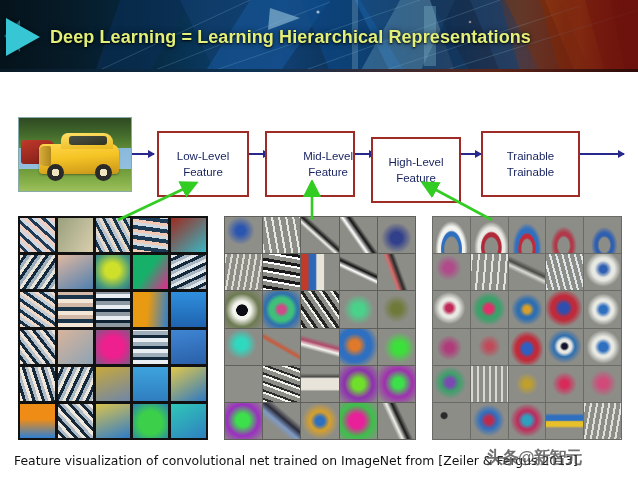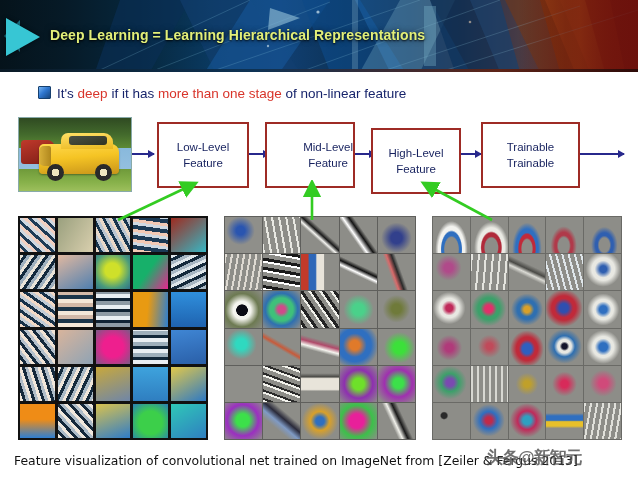--- a/index.html
+++ b/index.html
@@ -37,21 +37,21 @@
     border-top:19px solid transparent;border-bottom:19px solid transparent;
     border-left:34px solid #37c6d4;filter:drop-shadow(0 0 2px rgba(0,0,0,.6));
   }
   .chevron2{
     position:absolute;left:4px;top:20px;width:0;height:0;
     border-top:16px solid transparent;border-bottom:16px solid transparent;
     border-right:16px solid #1d7f93;opacity:.9;
   }
   .slide-title{
     position:absolute;left:50px;top:27px;width:500px;
-    font-size:14px;font-weight:bold;color:#e2ef79;
+    font-size:18px;font-weight:bold;color:#e2ef79;
     letter-spacing:.1px;white-space:nowrap;
     text-shadow:0 1px 2px rgba(0,0,0,.85), 0 0 6px rgba(0,0,0,.6);
   }
   .authors{
     position:absolute;right:6px;top:26px;text-align:right;
     font-size:10.5px;font-weight:bold;color:#f2f2f2;line-height:16px;
     text-shadow:0 1px 2px rgba(0,0,0,.9);
   }
 
   
@@ -88,21 +88,21 @@
     background:linear-gradient(160deg,#2b3a42,#0f1a1f);opacity:.85;}
   .car .grille{position:absolute;left:20px;top:28px;width:12px;height:20px;border-radius:5px 2px 2px 5px;
     background:linear-gradient(90deg,#d9b03a,#b0871d);}
   .car .w1,.car .w2{position:absolute;bottom:10px;width:17px;height:17px;border-radius:50%;
     background:radial-gradient(circle at 50% 50%, #efe6c0 0 30%, #2a2a2a 32% 100%);}
   .car .w1{left:28px;} .car .w2{left:76px;}
 
   .box{
     position:absolute;border:2px solid #9e2b25;background:#fff;
     display:flex;align-items:center;justify-content:center;text-align:center;
-    font-size:11.5px;color:#16215e;line-height:16px;z-index:4;
+    font-size:11.5px;color:#16215e;line-height:16px;z-index:4;margin-top:9px;
   }
   .arrow{position:absolute;height:2px;background:#27288c;z-index:4;}
   .arrow:after{
     content:"";position:absolute;right:-1px;top:-3px;width:0;height:0;
     border-top:4px solid transparent;border-bottom:4px solid transparent;border-left:7px solid #27288c;
   }
   .garrow{position:absolute;z-index:5;}
 
   
   .panel{position:absolute;top:216px;overflow:hidden;}
@@ -166,23 +166,20 @@
 
     <div class="chevron2"></div>
     <div class="chevron"></div>
 
     <div class="slide-title">Deep Learning = Learning Hierarchical Representations</div>
 
 
     <div class="hdr-bottomline"></div>
   </div>
 
-  <div class="bullet-wrap">
-    <span class="bullet-sq"></span><span class="bullet-text"><span>It's </span><span class="red">deep</span><span> if it has </span><span class="red">more than one stage</span><span> of non-linear feature</span></span>
-  </div>
 
   <div class="car">
     <div class="trees"></div>
     <div class="grass"></div>
     <div class="redcar"></div>
     <div class="body"></div>
     <div class="cabin"></div>
     <div class="win"></div>
     <div class="grille"></div>
     <div class="w1"></div>

